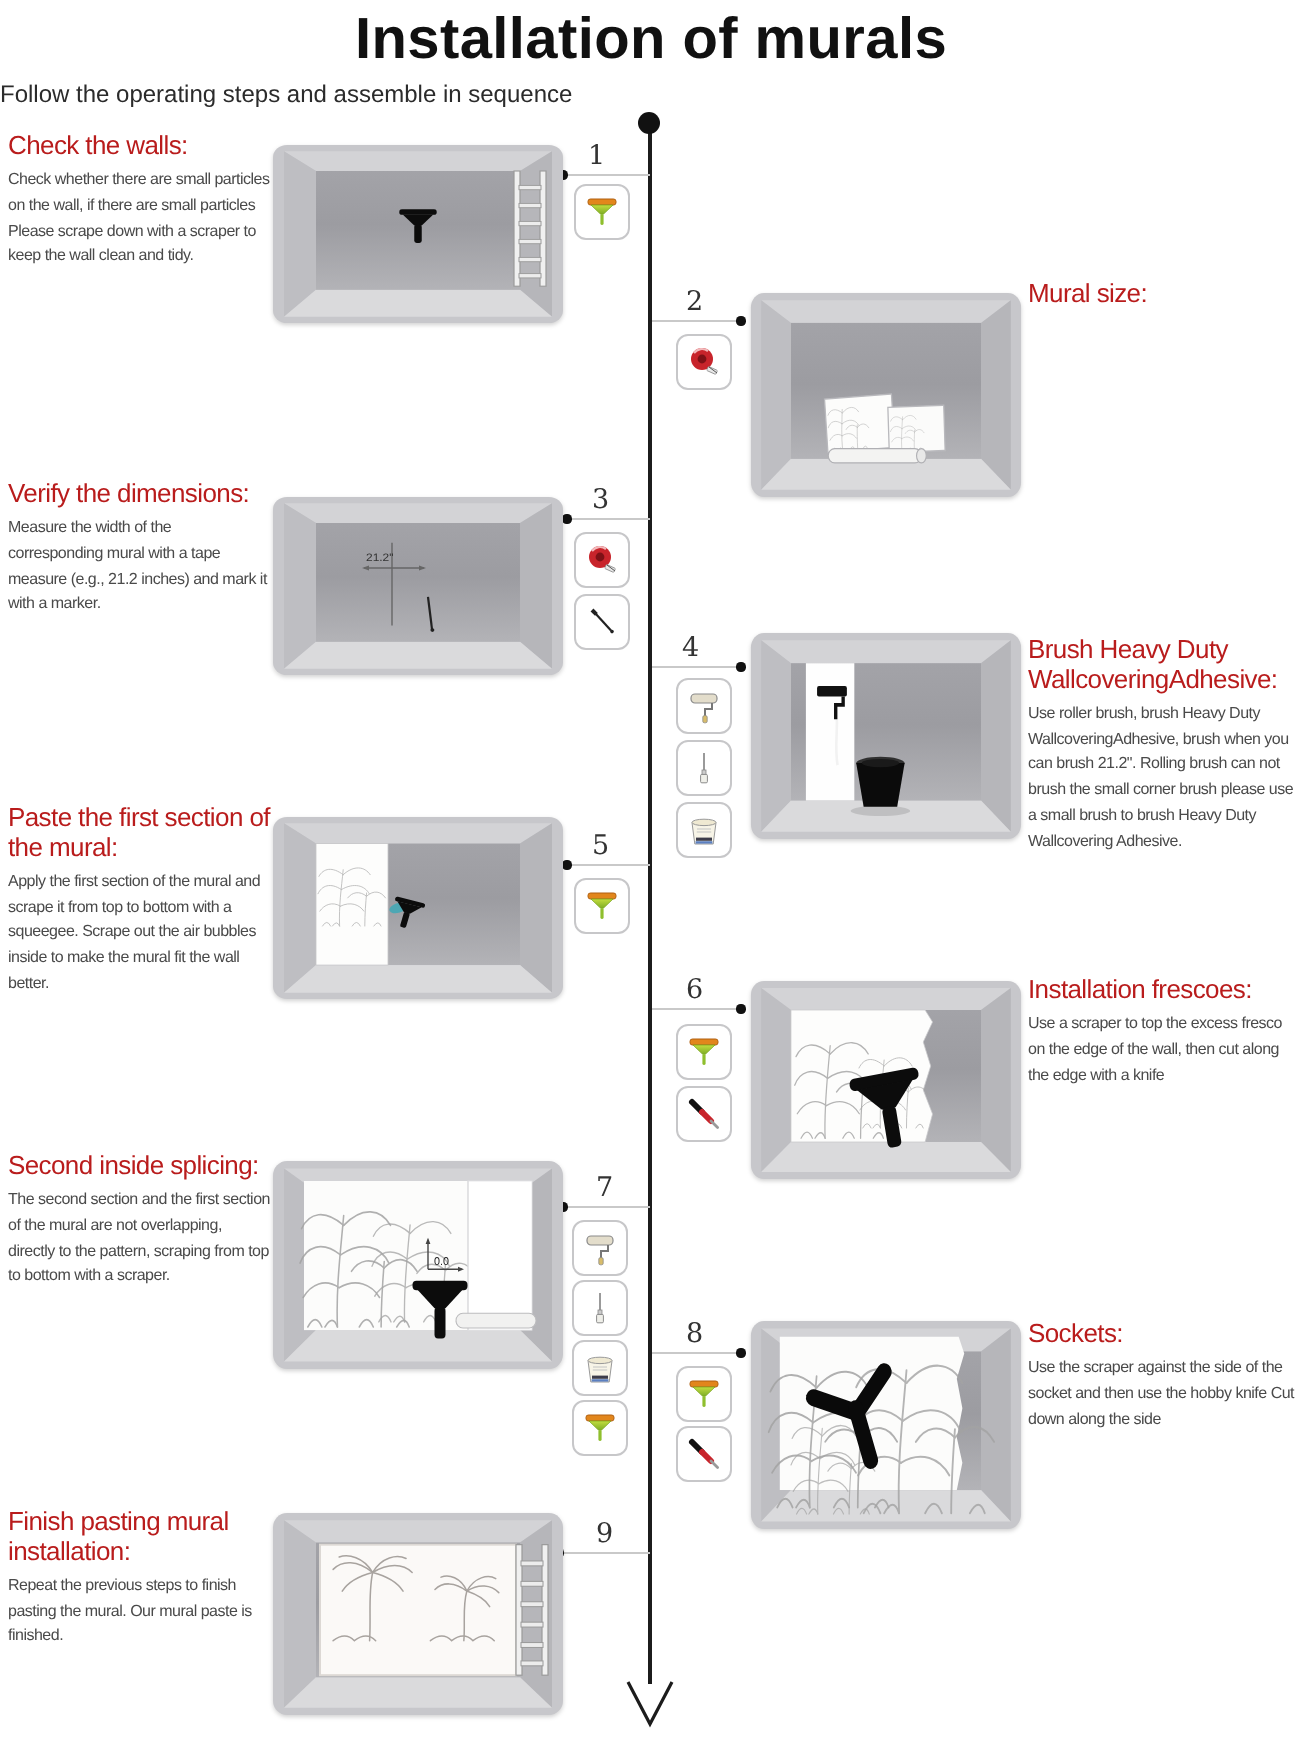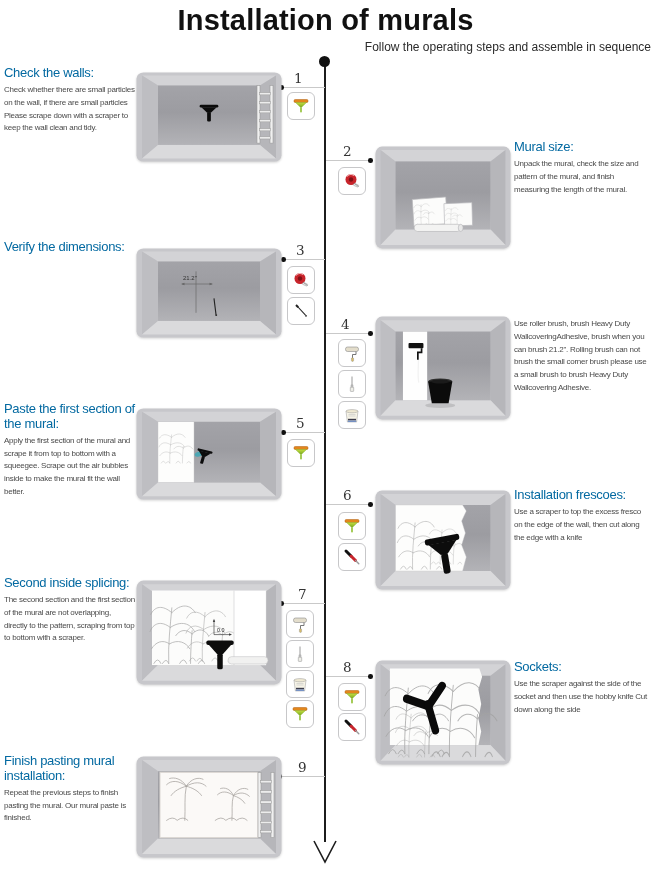--- a/index.html
+++ b/index.html
@@ -1,35 +1,35 @@
 <!DOCTYPE html>
 <html><head>
 <meta charset="utf-8">
 <style>
   html,body{margin:0;padding:0;background:#fff;}
   body{width:651px;height:879px;position:relative;overflow:hidden;
        font-family:"Liberation Sans",sans-serif;color:#222;}
   .title{position:absolute;top:4px;left:0;right:0;text-align:center;
          font-size:29px;font-weight:700;color:#111;letter-spacing:.2px;}
-  .subtitle{position:absolute;top:40px;left:0;right:0;text-align:right;
+  .subtitle{position:absolute;top:40px;left:0;right:0;text-align:left;
             font-size:12px;color:#2b2b2b;}
   .timeline{position:absolute;left:324px;top:62px;width:1.6px;height:780px;background:#1c1c1c;}
   .timeline-dot{position:absolute;left:319px;top:56px;width:11px;height:11px;
                 border-radius:50%;background:#111;}
   .timeline-arrow{position:absolute;left:311px;top:838px;}
   .step-num{position:absolute;font-family:"DejaVu Serif",serif;font-size:13.5px;color:#333;}
   .connector{position:absolute;height:1px;background:#c9c9c9;}
   .conn-dot{position:absolute;width:4.6px;height:4.6px;border-radius:50%;background:#111;}
   .icon-box{position:absolute;width:26px;height:26px;background:#fff;
             border:1px solid #c7c7c9;border-radius:6px;
             display:flex;align-items:center;justify-content:center;}
   .fig{position:absolute;margin:0;filter:drop-shadow(0 1px 1px rgba(0,0,0,.18));}
   .fig svg{display:block;}
   .text-block{position:absolute;}
-  .text-block h3{margin:0 0 3px 0;font-size:13px;font-weight:400;color:#0369a1;
+  .text-block h3{margin:0 0 3px 0;font-size:13px;font-weight:400;color:#b91c1c;
                  line-height:1.15;letter-spacing:-.3px;}
   .text-block p{margin:0;font-size:8px;color:#4a4a4a;line-height:1.6;letter-spacing:-.25px;}
   .defs-holder{position:absolute;width:0;height:0;overflow:hidden;}
 </style>
 </head>
 <body>
 
 <svg class="defs-holder" aria-hidden="true">
   <defs>
     <linearGradient id="wallgrad" x1="0" y1="0" x2="0" y2="1">
@@ -176,21 +176,20 @@
     <div class="step-num" style="left:343px;top:143px">2</div>
     <div class="connector" style="left:326px;top:160px;width:45px"></div>
     <div class="conn-dot" style="left:368px;top:158px"></div>
     <div class="icon-box" style="left:338px;top:167px">
         <svg width="20" height="20">
           <use href="#ic-tape"></use>
         </svg>
       </div>
     <div class="text-block" style="left:514px;top:140px;width:135px">
       <h3>Mural size:</h3>
-      <p>Unpack the mural, check the size and pattern of the mural, and finish measuring the length of the mural.</p>
     </div>
     <figure class="fig" style="left:375px;top:146px">
       <svg width="136" height="103" viewBox="0 0 146 100" preserveAspectRatio="none">
         <use href="#room"></use>
         <g transform="translate(40,52) rotate(-4)">
           <rect width="36" height="26" fill="#fcfcfb" stroke="#b9b9bd" stroke-width="0.7"></rect>
           <use href="#plants" transform="translate(1,1) scale(0.29)" opacity="0.8"></use>
         </g>
         <g transform="translate(74,56) rotate(-2)">
           <rect width="30" height="22" fill="#fbfbfa" stroke="#b9b9bd" stroke-width="0.7"></rect>
@@ -211,20 +210,21 @@
           <use href="#ic-tape"></use>
         </svg>
       </div>
     <div class="icon-box" style="left:287px;top:297px">
         <svg width="20" height="20">
           <use href="#ic-marker"></use>
         </svg>
       </div>
     <div class="text-block" style="left:4px;top:240px;width:131px">
       <h3>Verify the dimensions:</h3>
+      <p>Measure the width of the corresponding mural with a tape measure (e.g., 21.2 inches) and mark it with a marker.</p>
     </div>
     <figure class="fig" style="left:136px;top:248px">
       <svg width="146" height="90" viewBox="0 0 146 100" preserveAspectRatio="none">
         <use href="#room"></use>
         <g stroke="#666" stroke-width="0.7" fill="none">
           <path d="M60,26 V72"></path>
             <path d="M46,40 H76"></path>
         </g>
         <polygon points="77,40 73.5,38.6 73.5,41.4" fill="#666"></polygon>
         <polygon points="45,40 48.5,38.6 48.5,41.4" fill="#666"></polygon>
@@ -248,20 +248,21 @@
         <svg width="20" height="20">
           <use href="#ic-brush"></use>
         </svg>
       </div>
     <div class="icon-box" style="left:338px;top:401px">
         <svg width="20" height="20">
           <use href="#ic-bucket"></use>
         </svg>
       </div>
     <div class="text-block" style="left:514px;top:318px;width:135px">
+      <h3>Brush Heavy Duty WallcoveringAdhesive:</h3>
       <p>Use roller brush, brush Heavy Duty WallcoveringAdhesive, brush when you can brush 21.2". Rolling brush can not brush the small corner brush please use a small brush to brush Heavy Duty Wallcovering Adhesive.</p>
     </div>
     <figure class="fig" style="left:375px;top:316px">
       <svg width="136" height="104" viewBox="0 0 146 100" preserveAspectRatio="none">
         <use href="#room"></use>
         <rect x="30" y="15" width="26" height="66" fill="#fefefe"></rect>
         <path d="M46,34 C48,44 45,54 47,64" stroke="#f2f2f2" stroke-width="1.4" fill="none"></path>
         <g transform="translate(36,26)">
           <rect x="0" y="0" width="16" height="5" rx="1" fill="#111"></rect>
           <path d="M14,5 v4 h-4 v7" stroke="#111" stroke-width="1.8" fill="none"></path>

